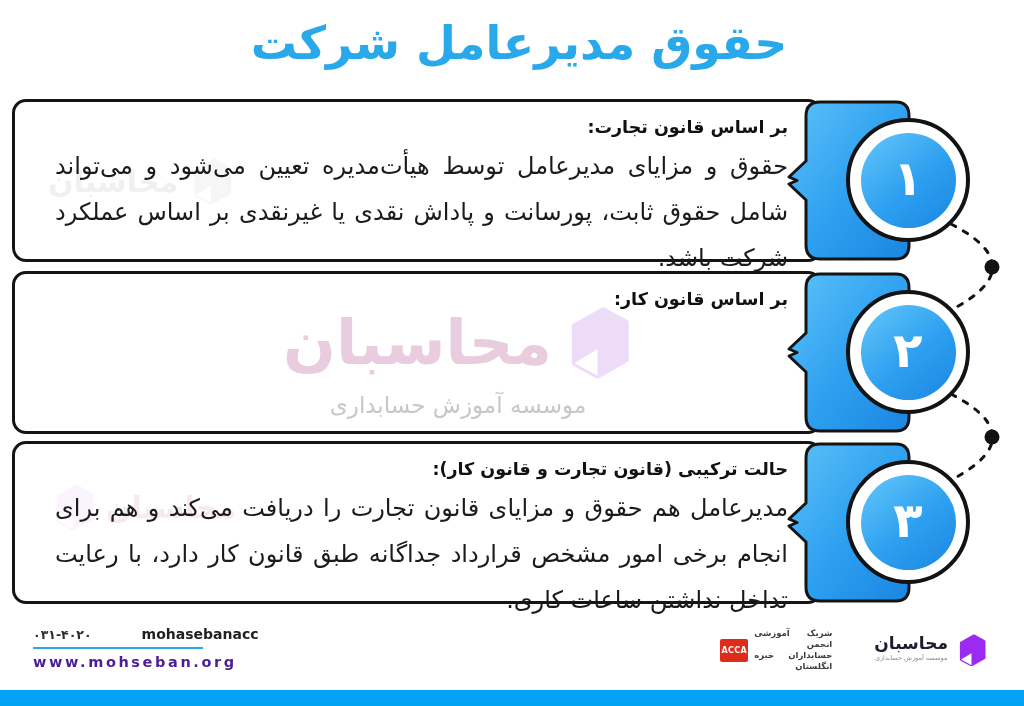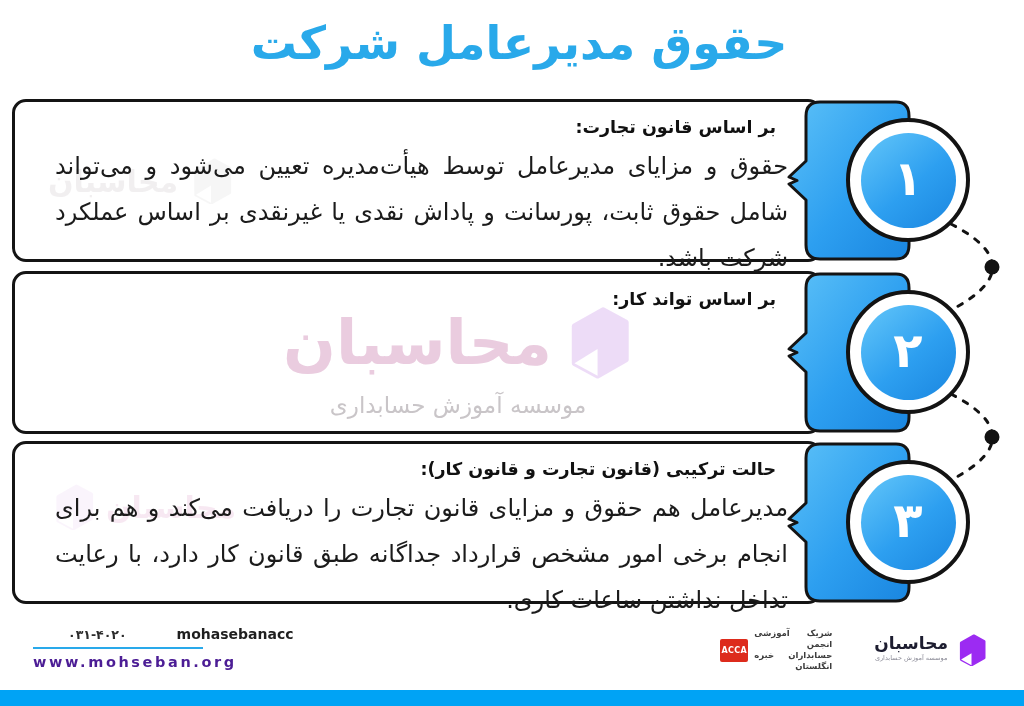--- a/index.html
+++ b/index.html
@@ -26,39 +26,39 @@
   .wm-pink .wm-name{color:#f0d3e6;}
   
   .card{position:absolute;left:0;width:1024px;height:163px;}
   .card-box{
     position:absolute;left:12px;top:0;width:810px;height:163px;box-sizing:border-box;
     background:#ffffff;border:3px solid #141414;border-radius:14px;z-index:0;
   }
   .card-content{
     position:absolute;left:55px;top:18px;width:733px;z-index:2;direction:rtl;text-align:justify;
   }
-  .card-heading{margin:0 12px 6px 0;font-size:17.5px;font-weight:800;color:#111111;text-align:right;}
+  .card-heading{margin:0 0 6px 0;font-size:17.5px;font-weight:800;color:#111111;text-align:right;}
   .card-body{margin:0;font-size:24px;line-height:46px;color:#1b1b1b;font-weight:500;}
   .panel{position:absolute;left:786px;top:0;z-index:3;}
   .badge{
     position:absolute;left:846px;top:19px;width:124px;height:124px;box-sizing:border-box;z-index:4;
     background:#ffffff;border:4px solid #131313;border-radius:50%;
     display:flex;align-items:center;justify-content:center;
   }
   .badge-inner{
     width:95px;height:95px;border-radius:50%;
     background:linear-gradient(140deg,#5cc1f8 8%,#2d9ff0 55%,#1a86e0 100%);
     display:flex;align-items:center;justify-content:center;
   }
   .badge-num{color:#ffffff;font-size:48px;font-weight:800;line-height:1;transform:translateY(-2px);}
   
   .footer{position:absolute;left:0;top:618px;width:1024px;height:60px;z-index:5;}
   .footer-left{position:absolute;left:33px;top:8px;width:170px;}
   .contact-row{display:flex;align-items:center;gap:7px;direction:ltr;}
-  .phone{font-size:12.5px;font-weight:700;color:#2c2c2c;direction:ltr;margin-left:35px;}
+  .phone{font-size:12.5px;font-weight:700;color:#2c2c2c;direction:ltr;}
   .handle{font-size:14px;font-weight:800;color:#1f1f1f;padding-left:36px;}
   .f-divider{height:2px;background:#29a9ea;margin:5px 0 5px 0;width:170px;}
   .website{font-size:14.5px;font-weight:800;color:#4c1d95;letter-spacing:2.6px;}
   .footer-right{position:absolute;right:36px;top:10px;display:flex;align-items:center;gap:42px;direction:ltr;}
   .acca-block{display:flex;align-items:center;gap:6px;}
   .acca-box{
     width:28px;height:23px;background:#dd2b1c;border-radius:2px;color:#ffffff;
     font-size:8px;font-weight:800;display:flex;align-items:center;justify-content:center;letter-spacing:.3px;
   }
   .acca-text{direction:rtl;text-align:justify;width:78px;}
@@ -148,21 +148,21 @@
         </linearGradient>
       </defs>
       <path d="M 20 17 Q 20 3 34 3 L 110 3 Q 123 3 123 17 L 123 146 Q 123 160 110 160 L 34 160 Q 20 160 20 146 L 20 101 L 3 85 L 11 81.5 L 3 78 L 20 62 Z" fill="url(#grad-p1)" stroke="#141414" stroke-width="3" stroke-linejoin="round"></path>
     </svg>
     <div class="badge">
       <div class="badge-inner">
         <span class="badge-num">۲</span>
       </div>
     </div>
     <div class="card-content">
-      <h2 class="card-heading">بر اساس تواند کار:</h2>
+      <h2 class="card-heading">بر اساس قانون کار:</h2>
     </div>
   </section>
 
   <section class="card" style="top:441px;">
     <div class="card-box"></div>
     <svg class="panel" width="126" height="163" viewBox="0 0 126 163">
       <defs>
         <linearGradient id="grad-p2" x1="0" y1="0" x2="1" y2="1">
           <stop offset="0" stop-color="#5cc1f8"></stop>
             <stop offset="0.55" stop-color="#2d9ff0"></stop>

